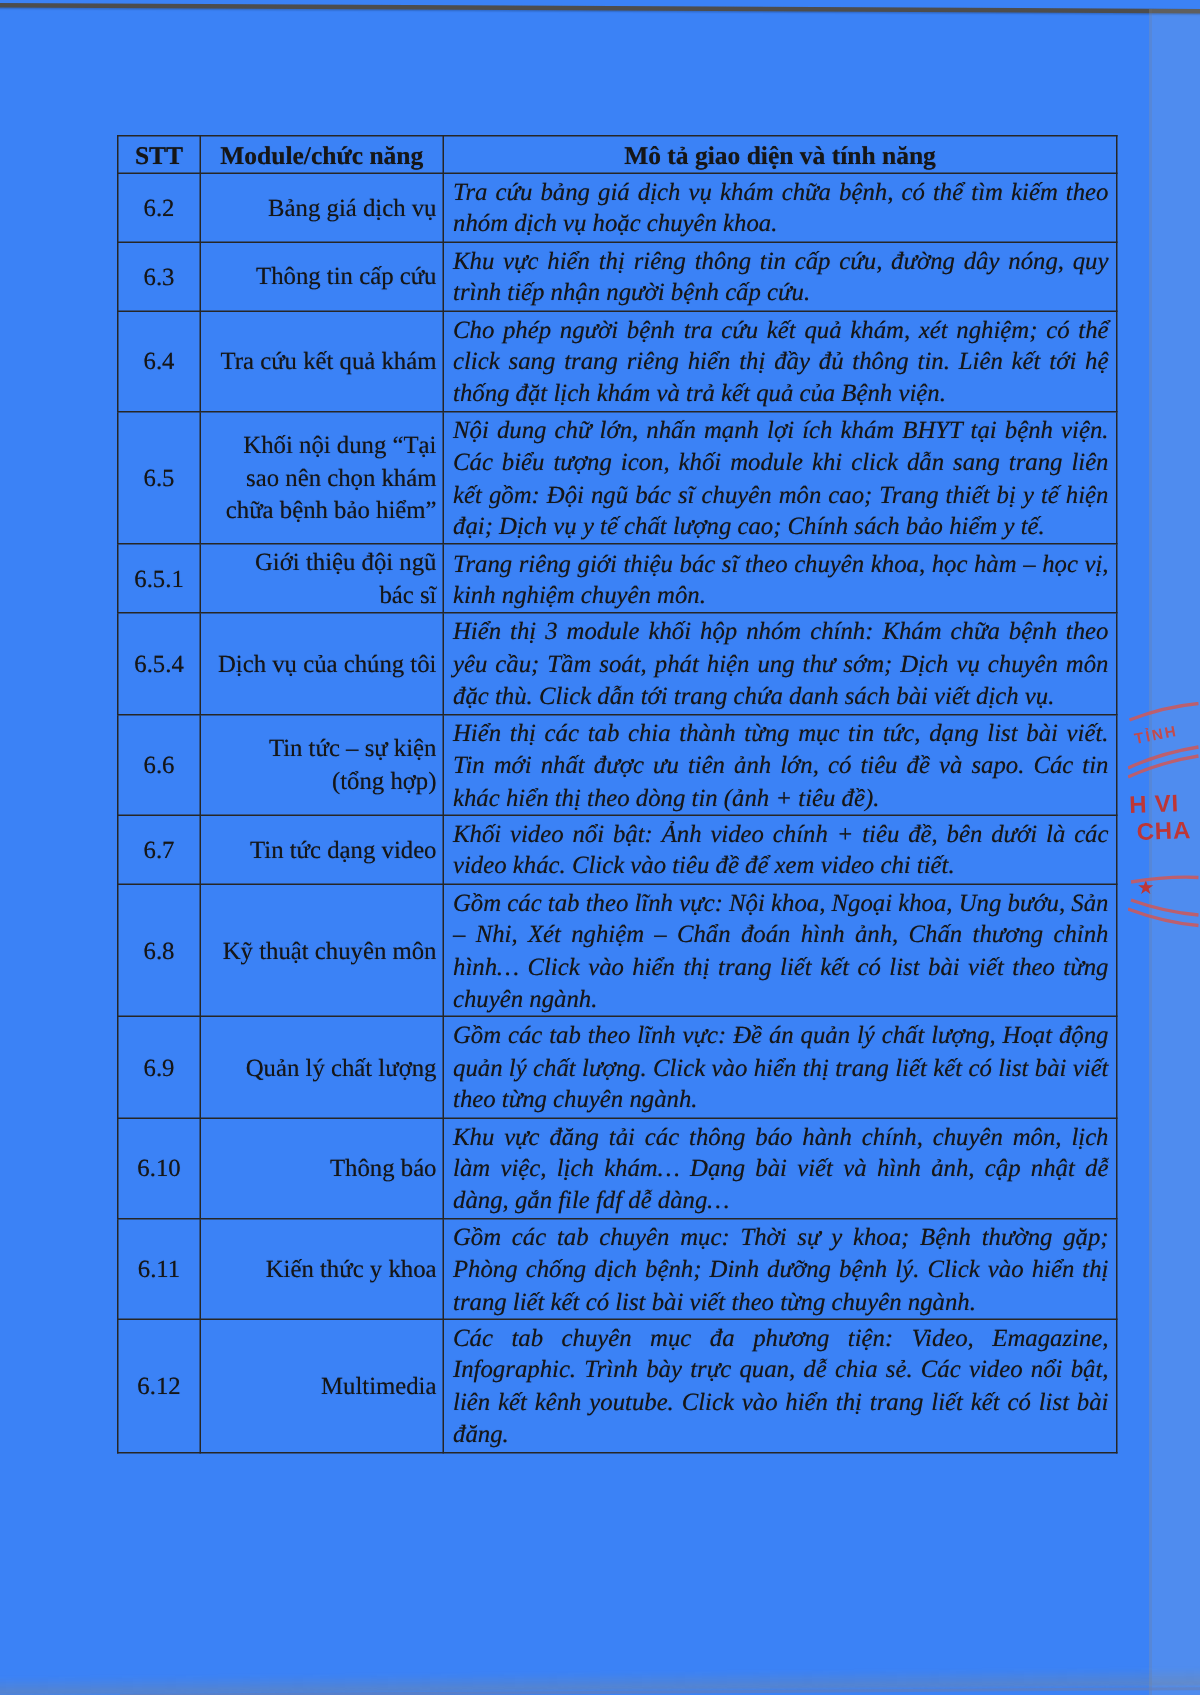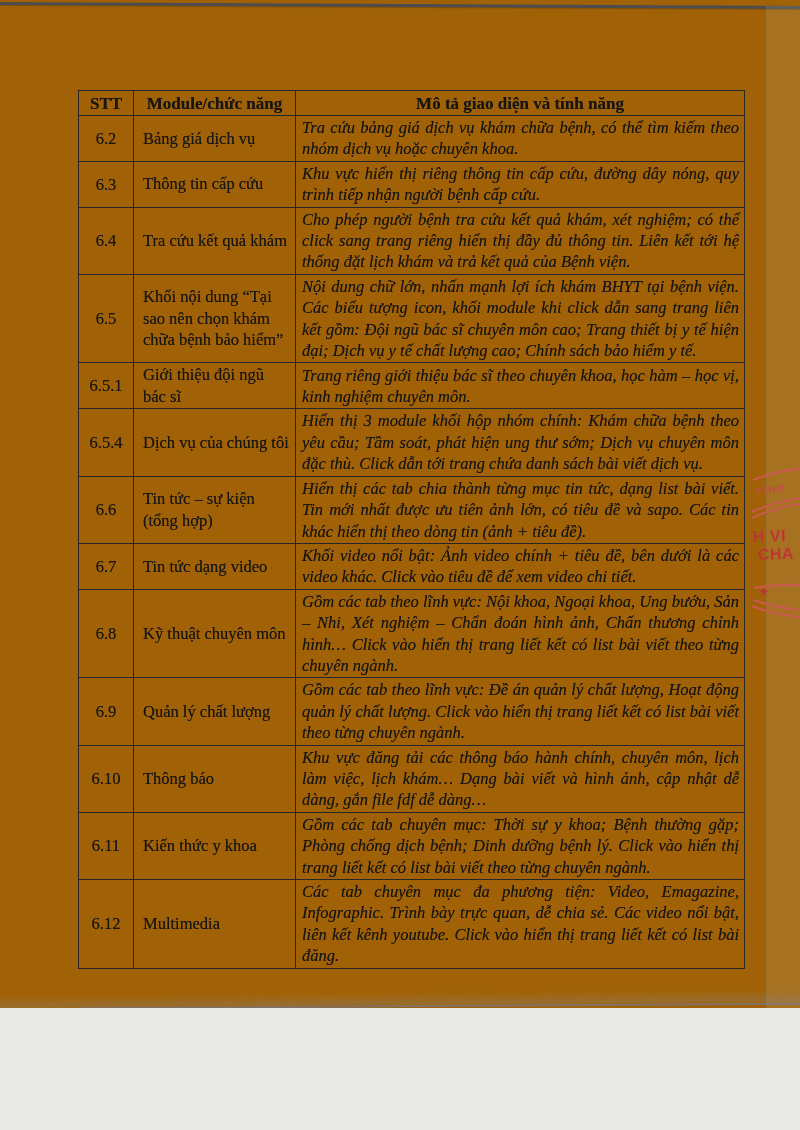--- a/index.html
+++ b/index.html
@@ -3,22 +3,22 @@
 <meta charset="utf-8">
 <style>
   html,body{margin:0;padding:0;}
   body{
     width:800px;height:1130px;
     background:#e9e9e7;
     font-family:"Liberation Serif","DejaVu Serif",serif;
   }
   .page{
     position:relative;
-    width:800px;height:1008px;
-    background:#a16207;
+    width:800px;height:1130px;
+    background:#3b82f6;
     overflow:hidden;
     color:#161616;
   }
   
   .top-line{
     position:absolute;left:-6px;top:2px;width:815px;height:3px;
     background:#4d4d4d;
     transform:rotate(0.28deg);transform-origin:left center;
     box-shadow:0 1px 1px rgba(0,0,0,0.18);
   }
@@ -62,21 +62,21 @@
   td.stt{
     text-align:center;
     font-size:16.5px;
     line-height:21px;
     padding:1px 0;
   }
   td.module{
     font-size:16.5px;
     line-height:21.5px;
     padding:1px 4px 1px 9px;
-    text-align:left;
+    text-align:right;
   }
   td.desc{
     font-size:16.5px;
     line-height:21.4px;
     padding:1px 5px 1px 6px;
     text-align:justify;
     text-align-last:left;
     font-style:italic;
   }
   

